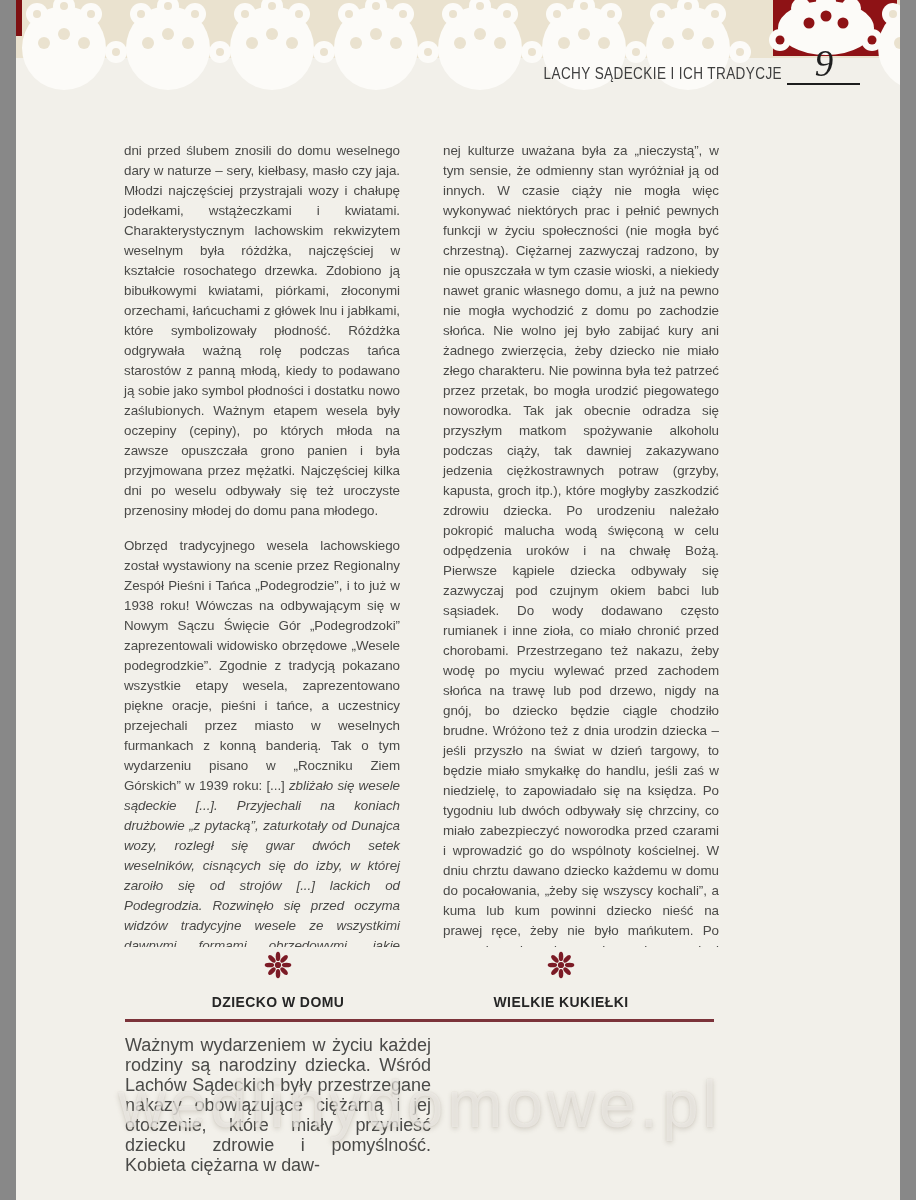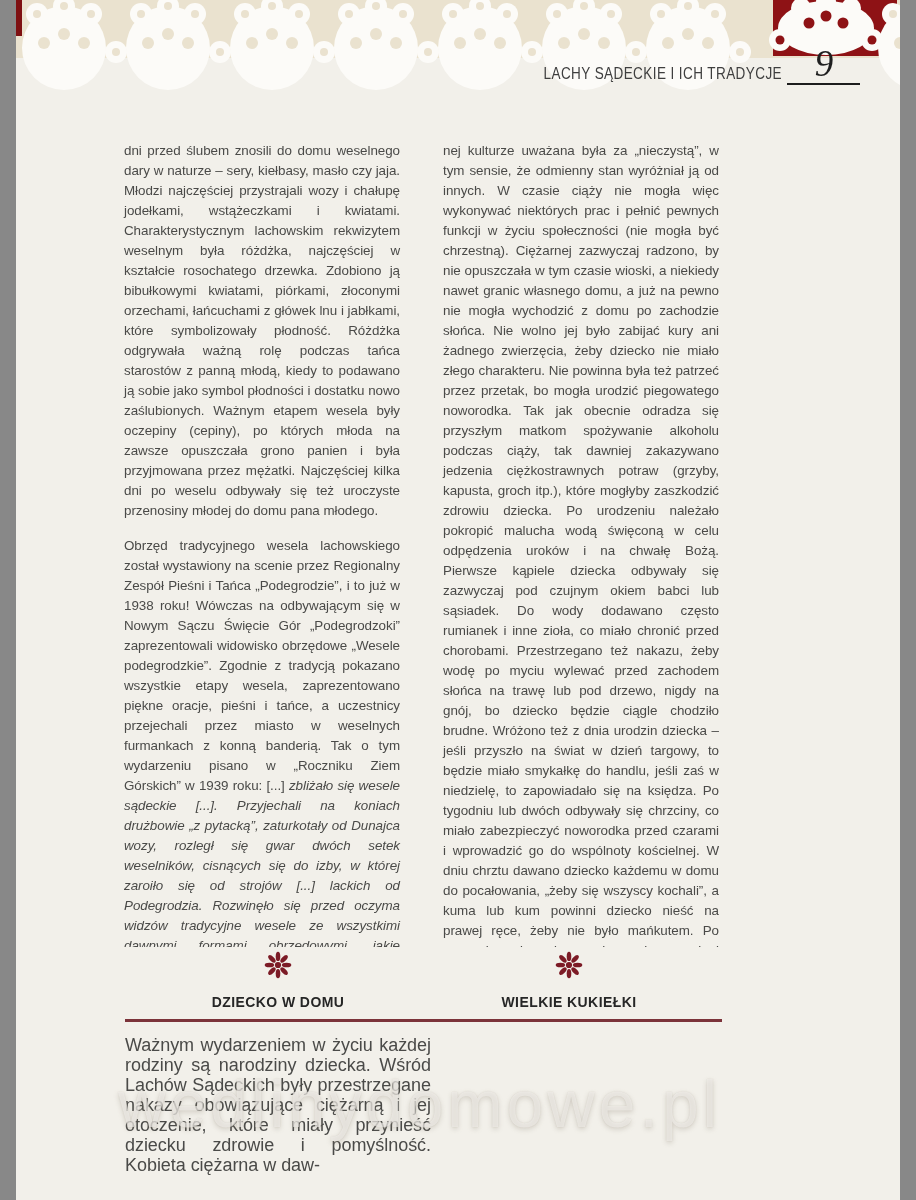--- a/index.html
+++ b/index.html
@@ -18,21 +18,21 @@
   .col{position:absolute;top:126px;width:306px;height:821px;overflow:hidden;
         text-align:justify;font-size:13.4px;line-height:20px;letter-spacing:-.05px;
         color:#4a4a48;}
   .col p{margin:15px;}
   .col-left{left:93px;}
   .col-right{left:412px;}
   .it{font-style:italic;}
   
   .section{position:absolute;top:950px;width:306px;}
   .section-left{left:109px;}
-  .section-right{left:400px;}
+  .section-right{left:392px;}
   .orn{display:block;margin:0 auto;}
   .sec-title{margin:13px 0 0;text-align:center;font-size:15.5px;font-weight:bold;
         letter-spacing:.5px;color:#262626;transform:scaleX(.9);transform-origin:50% 50%;
         white-space:nowrap;}
   .sec-rule{height:2.5px;background:#7c333a;margin-top:8px;}
   .sec-body{margin-top:13px;text-align:justify;font-size:18px;line-height:20px;
         letter-spacing:-.05px;color:#4a4a48;}
   
   .watermark{position:absolute;top:1066px;left:102px;z-index:6;white-space:nowrap;
         font-size:66px;font-weight:normal;letter-spacing:4px;

